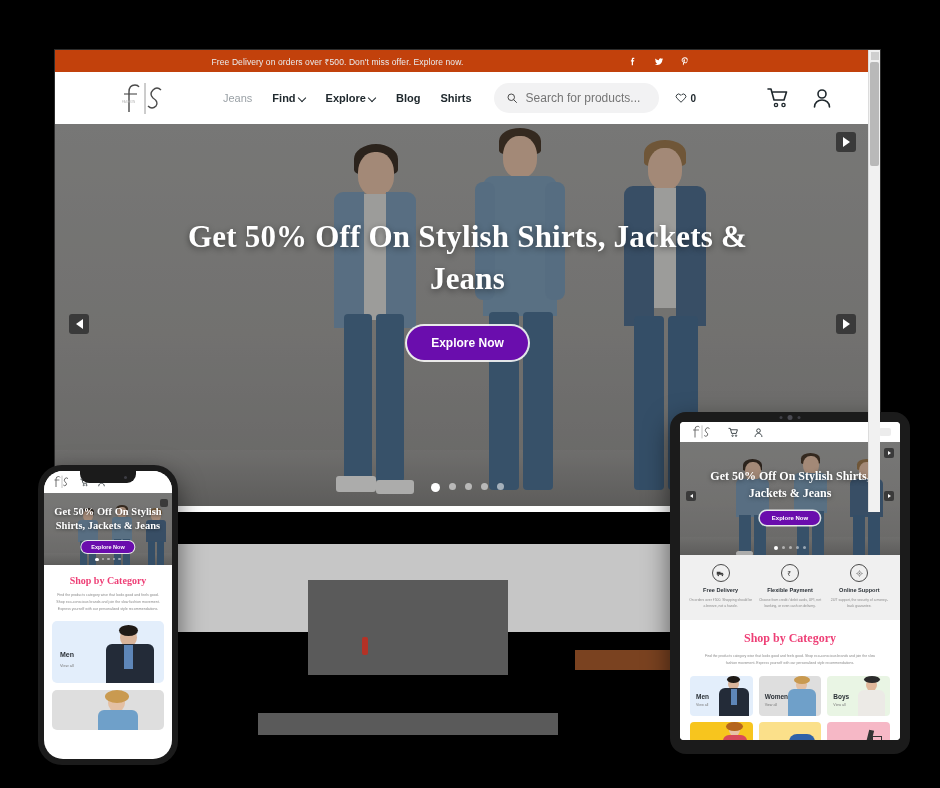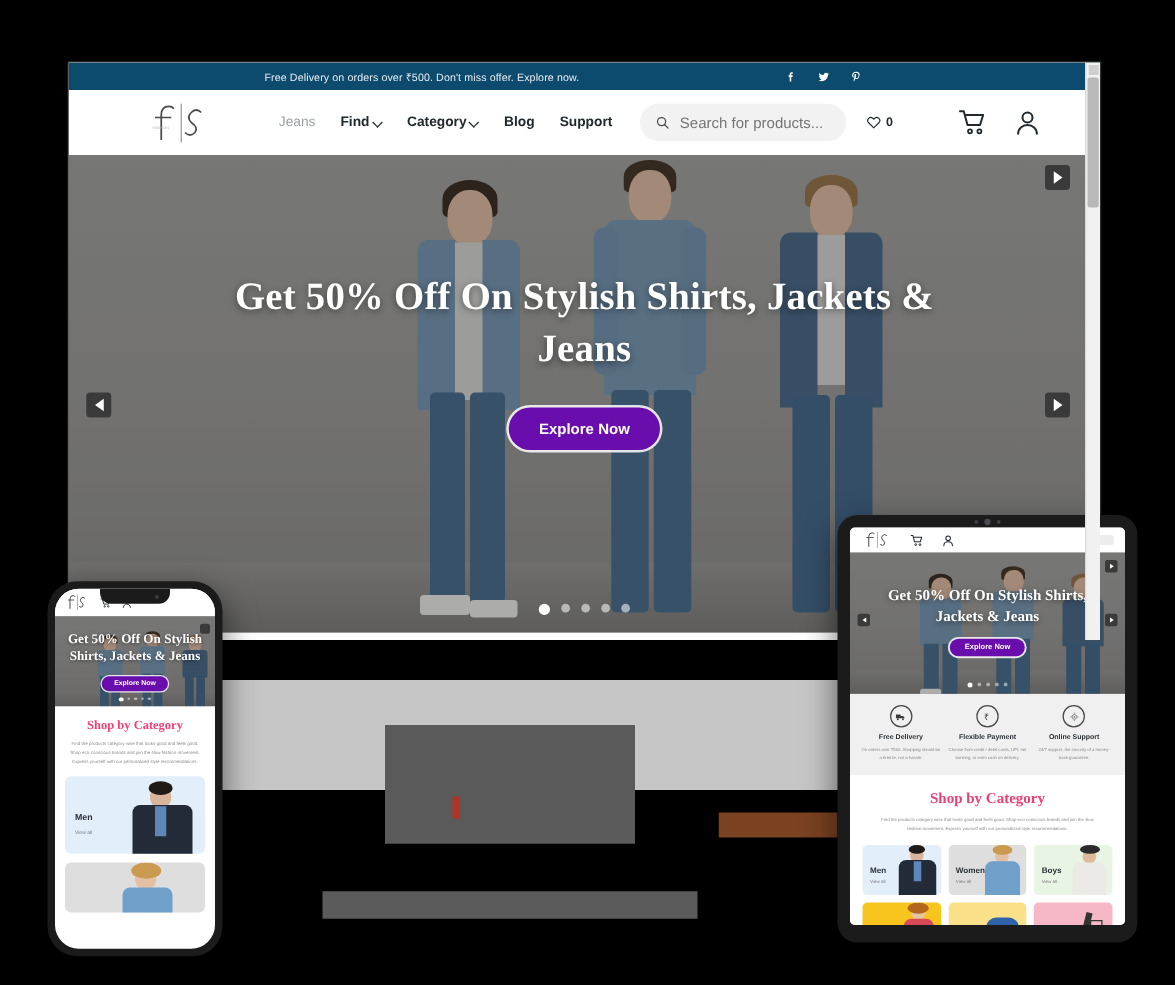--- a/index.html
+++ b/index.html
@@ -25,21 +25,21 @@
     position:absolute; left:1px; top:12px; width:9px; height:104px;
     background:#b9b9b9; border-radius:2px;
   }
   .desk-scroll .arrow-up {
     position:absolute; left:2px; top:2px; width:8px; height:8px;
     background:#cfcfcf;
   }
 
   
   .announce {
-    height:22px; background:#0c4a6e; display:flex; align-items:center;
+    height:22px; background:#c2410c; display:flex; align-items:center;
     position:relative; padding-right:16px;
   }
   .announce-text {
     position:absolute; left:0; right:0; text-align:center;
     font-size:8.5px; color:#e9edf0; letter-spacing:.1px;
     transform: translateX(-130px);
   }
   .announce-social {
     position:absolute; right:190px; display:flex; gap:16px; align-items:center;
   }
@@ -374,28 +374,28 @@
 
         <nav class="dnav">
           <a href="#" class="active">
               <span>Jeans</span>
             </a>
           <a href="#">
               <span>Find</span>
               <i class="caret"></i>
             </a>
           <a href="#">
-              <span>Category</span>
+              <span>Explore</span>
               <i class="caret"></i>
             </a>
           <a href="#">
               <span>Blog</span>
             </a>
           <a href="#">
-              <span>Support</span>
+              <span>Shirts</span>
             </a>
         </nav>
 
         <div class="dsearch">
           <svg viewBox="0 0 24 24">
             <circle cx="10.5" cy="10.5" r="6.5" fill="none" stroke="#4a4a4a" stroke-width="2"></circle>
             <line x1="15.5" y1="15.5" x2="21" y2="21" stroke="#4a4a4a" stroke-width="2" stroke-linecap="round"></line>
           </svg>
           <input type="text" placeholder="Search for products..." style="">
         </div>

